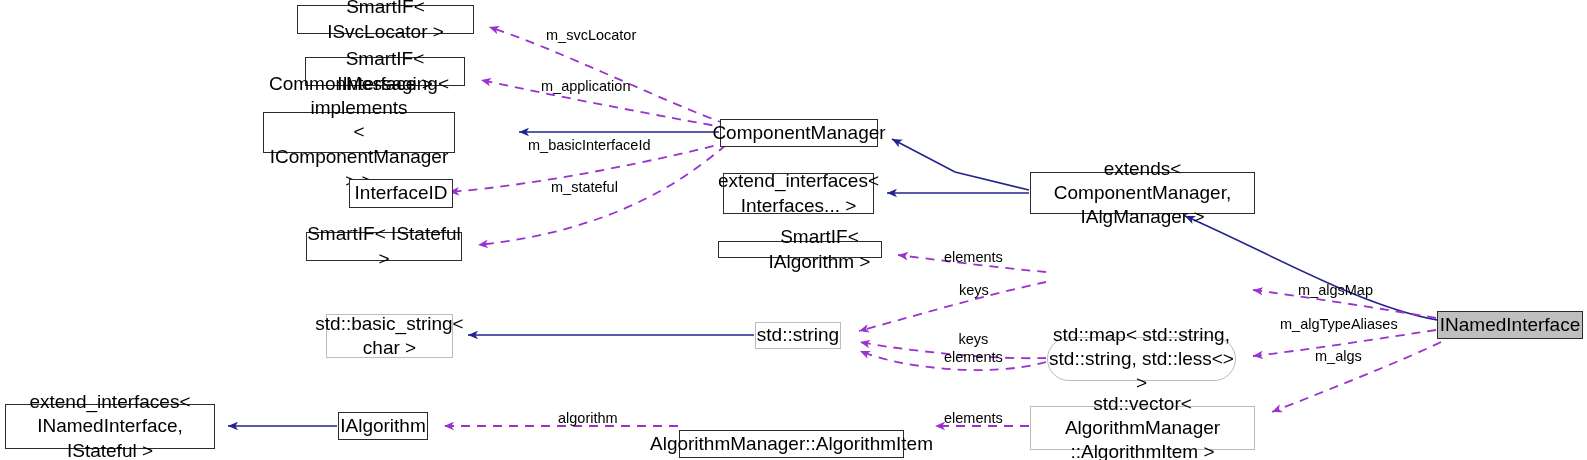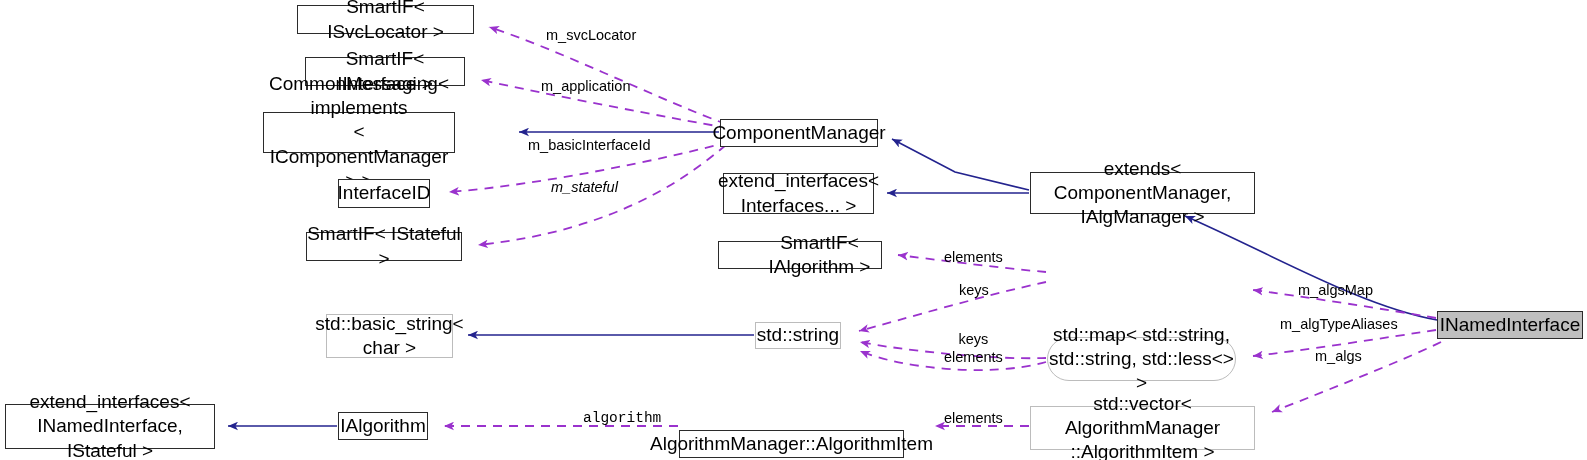--- a/index.html
+++ b/index.html
@@ -78,48 +78,48 @@
       <path d="M 1441,342 C 1400,362 1310,397 1272,412"></path>
       <path d="M 1029,426 L 935,426"></path>
       <path d="M 678,426 L 444,426"></path>
     </g>
   </svg>
 
   <div class="node internal" style="left: 297px; top: 5px; width: 177px; height: 29px;">SmartIF&lt; ISvcLocator &gt;</div>
   <div class="node internal" style="left: 305px; top: 57px; width: 160px; height: 29px;">SmartIF&lt; IInterface &gt;</div>
   <div class="node internal" style="left: 263px; top: 112px; width: 192px; height: 41px;">CommonMessaging&lt; implements
 &lt; IComponentManager &gt; &gt;</div>
-  <div class="node internal" style="left: 338px; top: 179px; width: 92px; height: 29px; text-align: center;">InterfaceID</div>
+  <div class="node internal" style="left: 349px; top: 179px; width: 104px; height: 29px; text-align: center;">InterfaceID</div>
   <div class="node internal" style="left: 306px; top: 232px; width: 156px; height: 29px;">SmartIF&lt; IStateful &gt;</div>
   <div class="node external" style="left: 326px; top: 314px; width: 127px; height: 44px;">std::basic_string&lt;
 char &gt;</div>
   <div class="node internal" style="left: 5px; top: 404px; width: 210px; height: 45px;">extend_interfaces&lt;
 INamedInterface, IStateful &gt;</div>
   <div class="node internal" style="left: 720px; top: 119px; width: 158px; height: 28px;">ComponentManager</div>
   <div class="node internal" style="left: 723px; top: 173px; width: 151px; height: 41px;">extend_interfaces&lt;
 Interfaces... &gt;</div>
-  <div class="node internal" style="left: 718px; top: 241px; width: 164px; height: 28px; padding-left: 39px;">SmartIF&lt; IAlgorithm &gt;</div>
+  <div class="node internal" style="left: 718px; top: 241px; width: 164px; height: 17px; padding-left: 39px;">SmartIF&lt; IAlgorithm &gt;</div>
   <div class="node external" style="left: 755px; top: 322px; width: 86px; height: 27px;">std::string</div>
   <div class="node internal" style="left: 679px; top: 412px; width: 225px; height: 28px; margin-top: 18px;">AlgorithmManager::AlgorithmItem</div>
   <div class="node internal" style="left: 338px; top: 412px; width: 90px; height: 28px;">IAlgorithm</div>
   <div class="node internal" style="left: 1030px; top: 172px; width: 225px; height: 42px;">extends&lt; ComponentManager,
 IAlgManager &gt;</div>
   <div class="node external" style="left: 1047px; top: 337px; width: 189px; height: 44px; border-radius: 22px;">std::map&lt; std::string,
 std::string, std::less&lt;&gt; &gt;</div>
   <div class="node external" style="left: 1030px; top: 406px; width: 225px; height: 44px;">std::vector&lt; AlgorithmManager
 ::AlgorithmItem &gt;</div>
   <div class="node current" style="left: 1437px; top: 311px; width: 146px; height: 28px;">INamedInterface</div>
 
   <div class="edge-label" style="left: 546px; top: 27px;">m_svcLocator</div>
   <div class="edge-label" style="left: 541px; top: 78px;">m_application</div>
   <div class="edge-label" style="left: 528px; top: 137px;">m_basicInterfaceId</div>
-  <div class="edge-label" style="left: 551px; top: 179px; font-style: italic;">m_stateful</div>
+  <div class="edge-label" style="left: 551px; top: 179px;">m_stateful</div>
   <div class="edge-label" style="left: 944px; top: 249px;">elements</div>
   <div class="edge-label" style="left: 959px; top: 282px;">keys</div>
   <div class="edge-label" style="left: 944px; top: 331px;">keys
 elements</div>
   <div class="edge-label" style="left: 1298px; top: 282px;">m_algsMap</div>
   <div class="edge-label" style="left: 1273px; top: 316px; margin-left: 7px;">m_algTypeAliases</div>
   <div class="edge-label" style="left: 1315px; top: 348px;">m_algs</div>
-  <div class="edge-label" style="left: 583px; top: 410px; font-family: Liberation Mono, monospace;">algorithm</div>
+  <div class="edge-label" style="left: 558px; top: 410px;">algorithm</div>
   <div class="edge-label" style="left: 944px; top: 410px;">elements</div>
 
 </div>
 
 </body></html>

